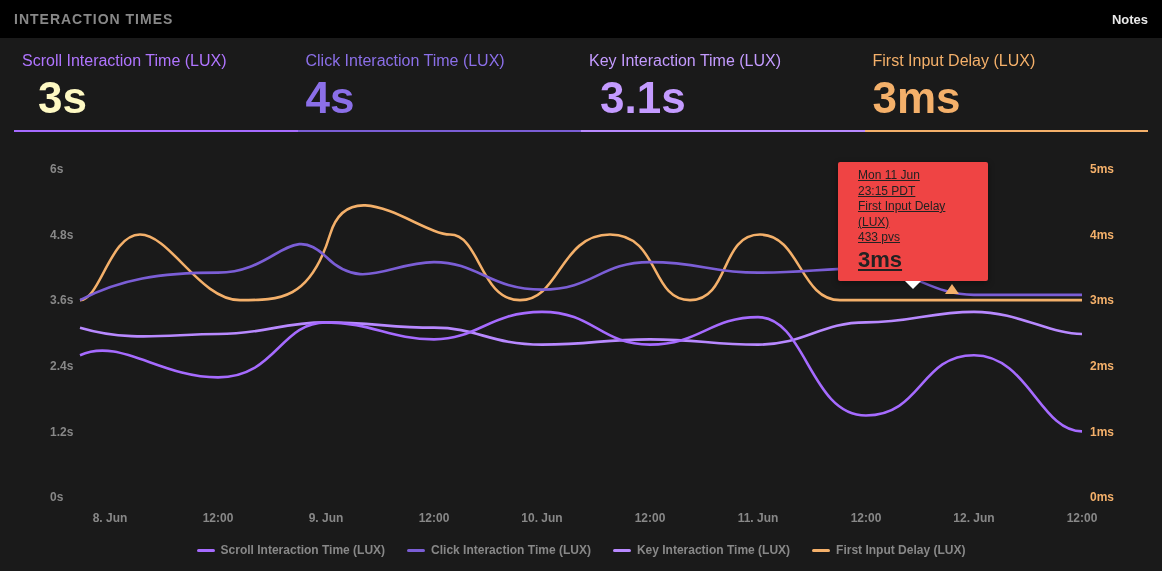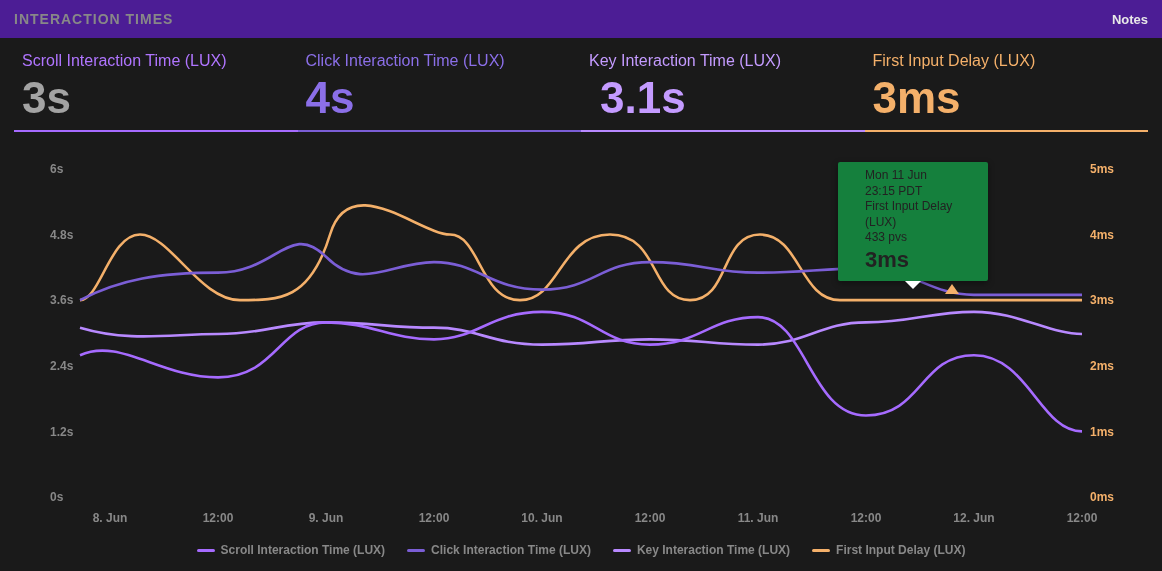--- a/index.html
+++ b/index.html
@@ -11,21 +11,21 @@
     height: 571px;
     overflow: hidden;
   }
   .panel {
     width: 100%;
     height: 100%;
     display: flex;
     flex-direction: column;
   }
   .header {
-    background: #4c1d95;
+    background: #000000;
     display: flex;
     justify-content: space-between;
     align-items: center;
     padding: 8px 14px;
     height: 38px;
   }
   .header-title {
     font-size: 14px;
     font-weight: 700;
     letter-spacing: 1px;
@@ -60,48 +60,49 @@
   }
   .metric.scroll .metric-label { color: #b075ff; }
   .metric.click  .metric-label { color: #8b6fe8; }
   .metric.key    .metric-label { color: #c49bff; }
   .metric.fid    .metric-label { color: #f4b06a; }
   .metric-value {
     font-size: 44px;
     font-weight: 800;
     line-height: 1;
   }
-  .metric.scroll .metric-value { color: #a3a3a3; }
+  .metric.scroll .metric-value { color: #fef9c3; margin-left: 16px; }
   .metric.click  .metric-value { color: #8b6fe8; }
   .metric.key    .metric-value { color: #c49bff; margin-left: 11px; }
   .metric.fid    .metric-value { color: #f4b06a; }
   .chart-container {
     flex: 1;
     position: relative;
     padding: 20px 40px 0 50px;
   }
   svg.chart { width: 100%; height: 100%; display: block; }
   .axis-label { font-size: 12px; fill: #888; font-weight: 600; }
   .axis-label-right { fill: #f4b06a; }
   .x-label { font-size: 12px; fill: #888; font-weight: 600; }
   .series-line { fill: none; stroke-width: 2.5; }
   .s-scroll { stroke: #a66bff; }
   .s-click  { stroke: #7b5ed6; }
   .s-key    { stroke: #b889ff; }
   .s-fid    { stroke: #f4b06a; }
   .tooltip {
     position: absolute;
-    background: #15803d;
+    background: #ef4444;
     color: #222;
     font-size: 12px;
-    padding: 6px 27px;
+    padding: 6px 20px;
     border-radius: 2px;
     box-shadow: 0 2px 6px rgba(0,0,0,0.4);
     line-height: 1.3;
     pointer-events: none;
+    text-decoration: underline;
   }
   .tooltip .tt-val { font-size: 22px; font-weight: 800; }
   .tooltip-arrow {
     position: absolute;
     width: 0; height: 0;
     border-left: 8px solid transparent;
     border-right: 8px solid transparent;
     border-top: 8px solid #fff;
     left: 50%;
     bottom: -8px;

